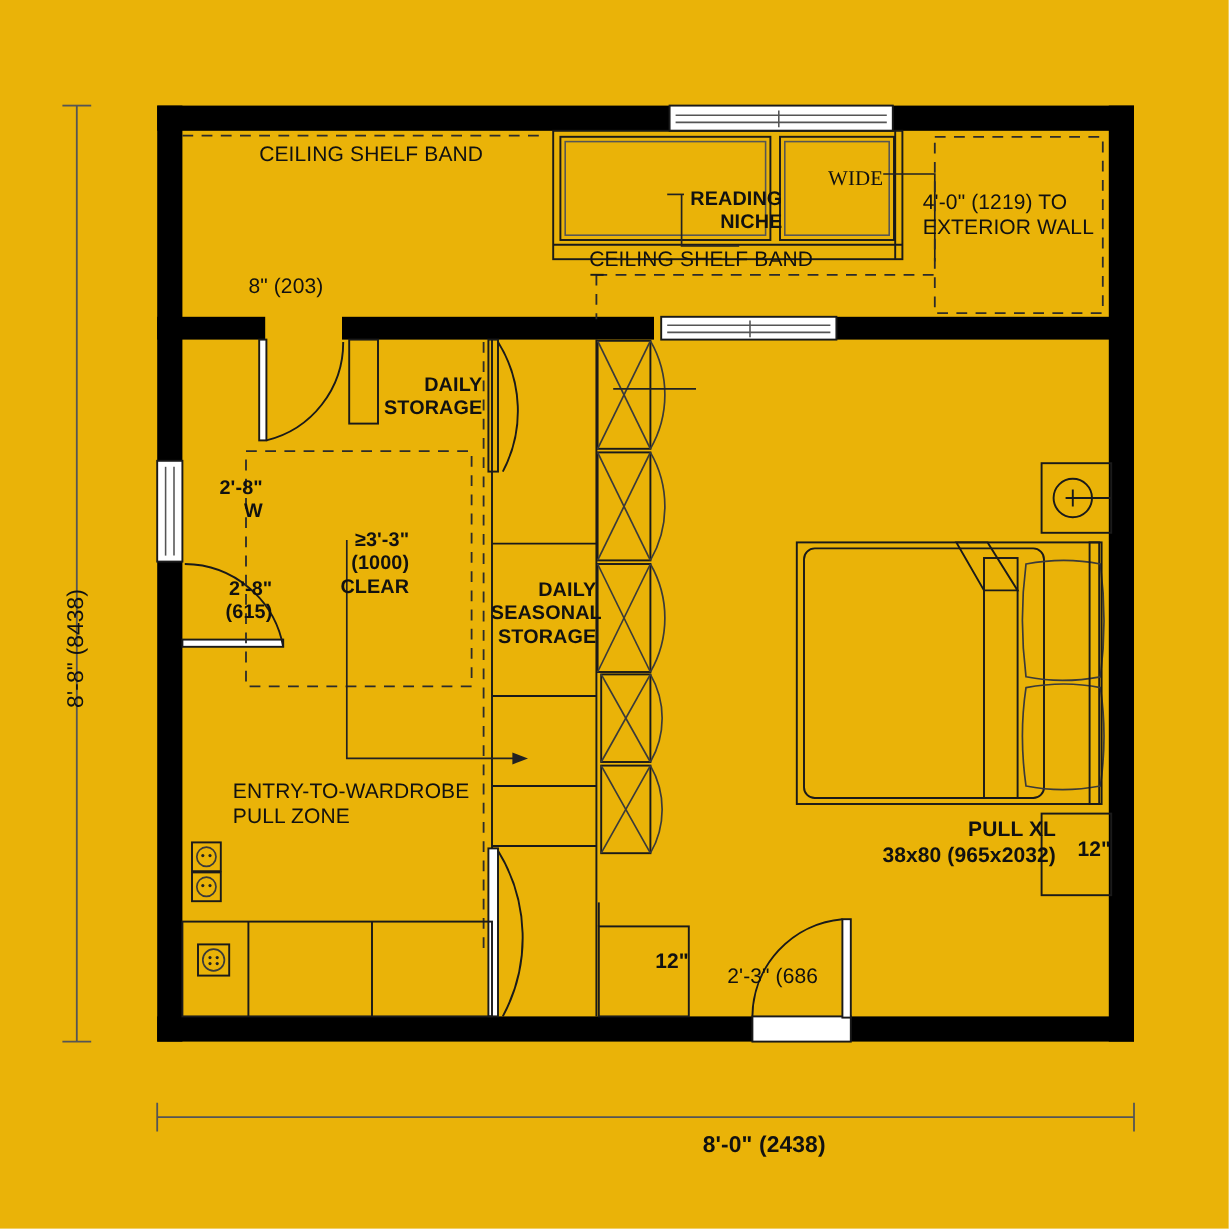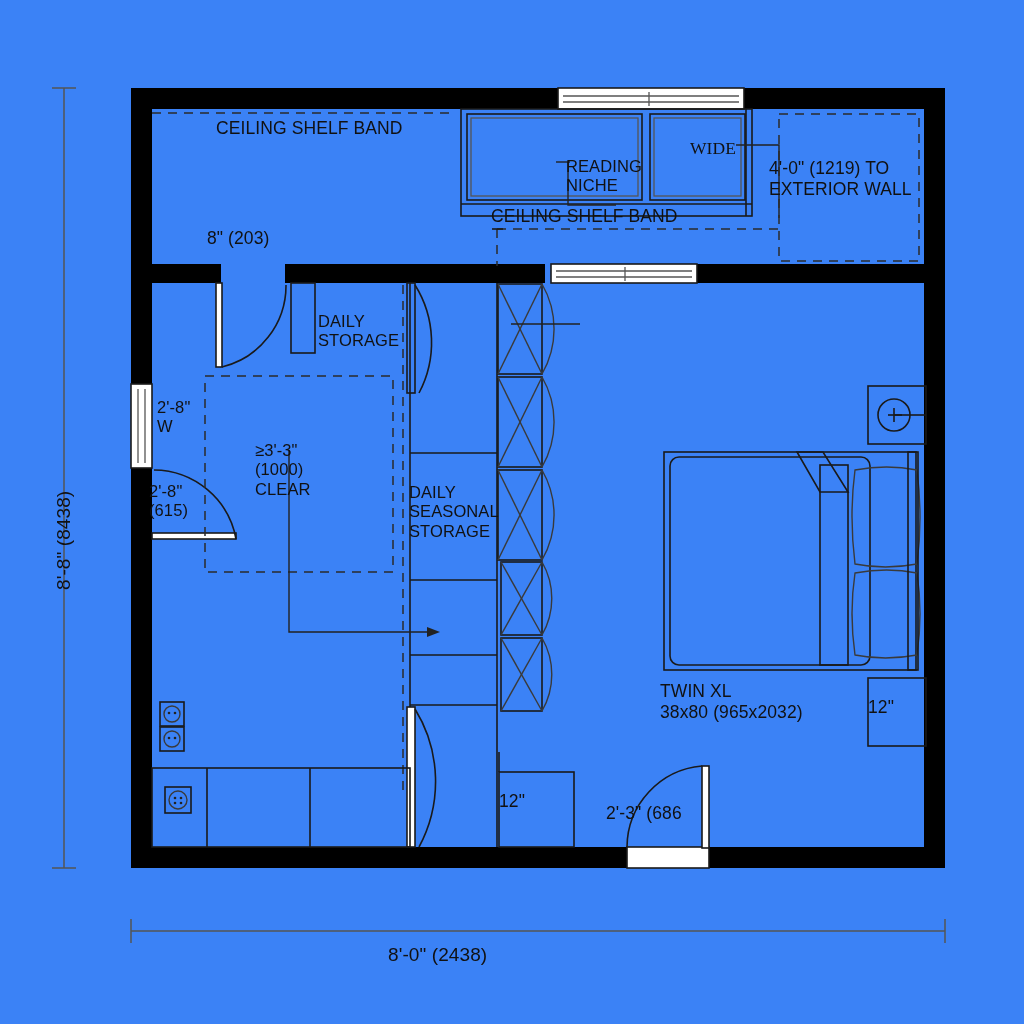--- a/index.html
+++ b/index.html
@@ -1,21 +1,21 @@
 <!DOCTYPE html>
 <html><head>
 <meta charset="utf-8">
 <style>
   html,body{margin:0;padding:0;background:#ffffff;}
   body{width:1024px;height:1024px;font-family:"Liberation Sans",sans-serif;color:#111;}
-  #stage{position:relative;width:1024px;height:1024px;overflow:hidden;background:#3b82f6;}
+  #stage{position:relative;width:1024px;height:1024px;overflow:hidden;background:#eab308;}
   #plan-svg{position:absolute;left:0;top:0;width:1024px;height:1024px;}
   .lbl{position:absolute;font-family:"Liberation Sans",sans-serif;color:#111;
        white-space:pre;line-height:1.18;letter-spacing:0.1px;}
-  .lbl.c{text-align:left;}
+  .lbl.c{text-align:right;font-weight:bold;}
   .lbl.l{text-align:left;}
   .t16{font-size:16.5px;}
   .t17{font-size:17.5px;}
   .t19{font-size:19px;}
   .vert{transform-origin:0 0;transform:rotate(-90deg);}
 </style>
 </head>
 <body>
 
 <div id="stage">
@@ -284,22 +284,24 @@
   <div class="lbl c t16" style="left:157px;top:398px;width:62px;">2'-8"
 W</div>
 
   <div class="lbl c t16" style="left:149px;top:482px;width:78px;">2'-8"
 (615)</div>
 
   <div class="lbl c t16" style="left:255px;top:441px;width:86px;">≥3'-3"
 (1000)
 CLEAR</div>
 
-
-  <div class="lbl c t17" style="left:660px;top:681px;width:220px;">TWIN XL
+  <div class="lbl l t17" style="left:194px;top:649px;width:226px;">ENTRY-TO-WARDROBE
+PULL ZONE</div>
+
+  <div class="lbl c t17" style="left:660px;top:681px;width:220px;">PULL XL
 38x80 (965x2032)</div>
 
   <div class="lbl c t17" style="left:868px;top:697px;width:58px;">12"</div>
 
   <div class="lbl c t17" style="left:499px;top:791px;width:75px;">12"</div>
 
   <div class="lbl l t17" style="left:606px;top:803px;">2'-3" (686</div>
 
   <div class="lbl t19 vert" style="left:53px;top:590px;">8'-8" (8438)</div>
 

